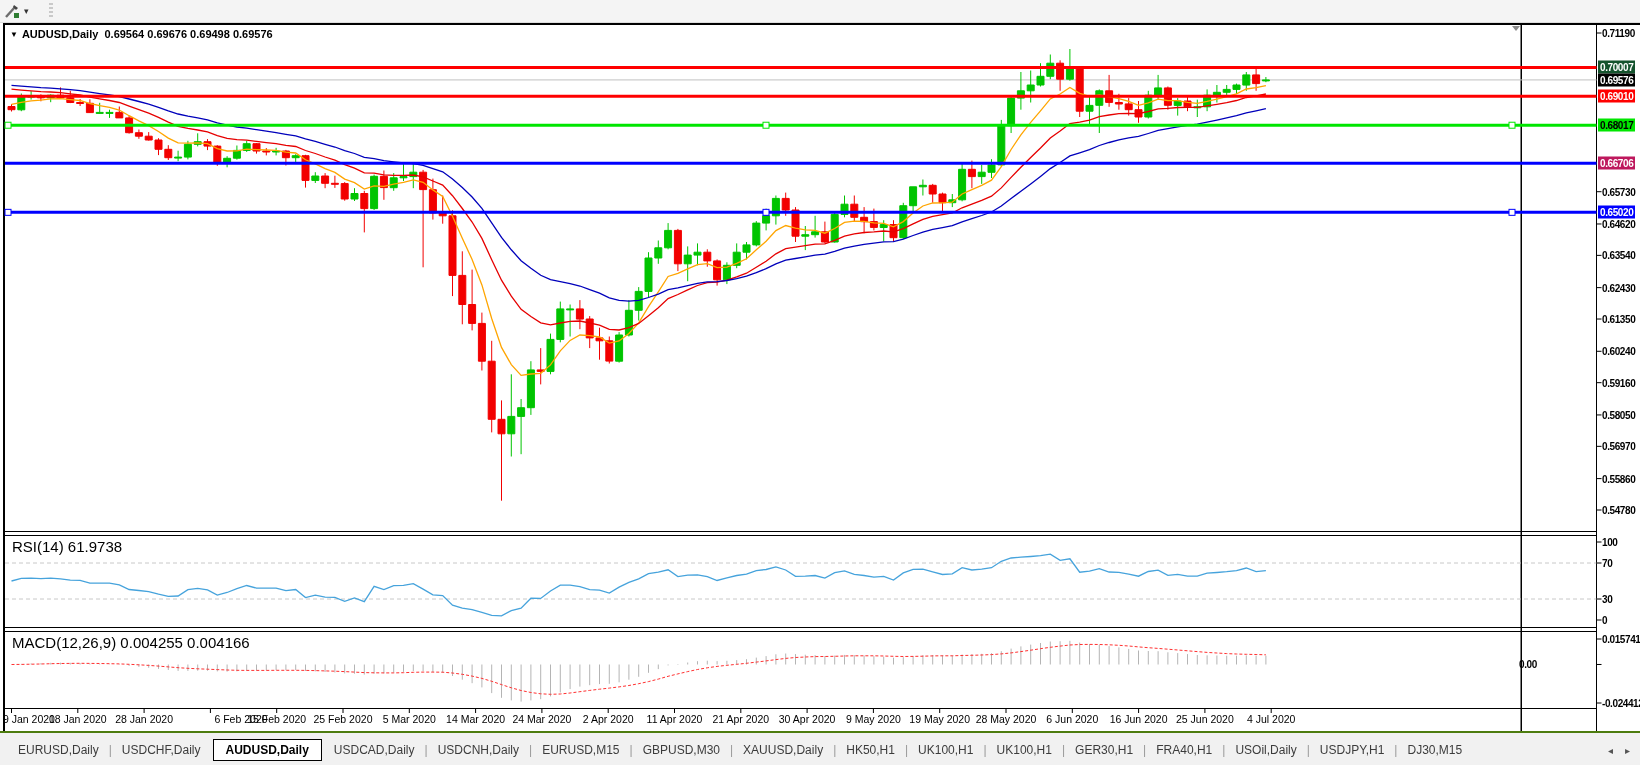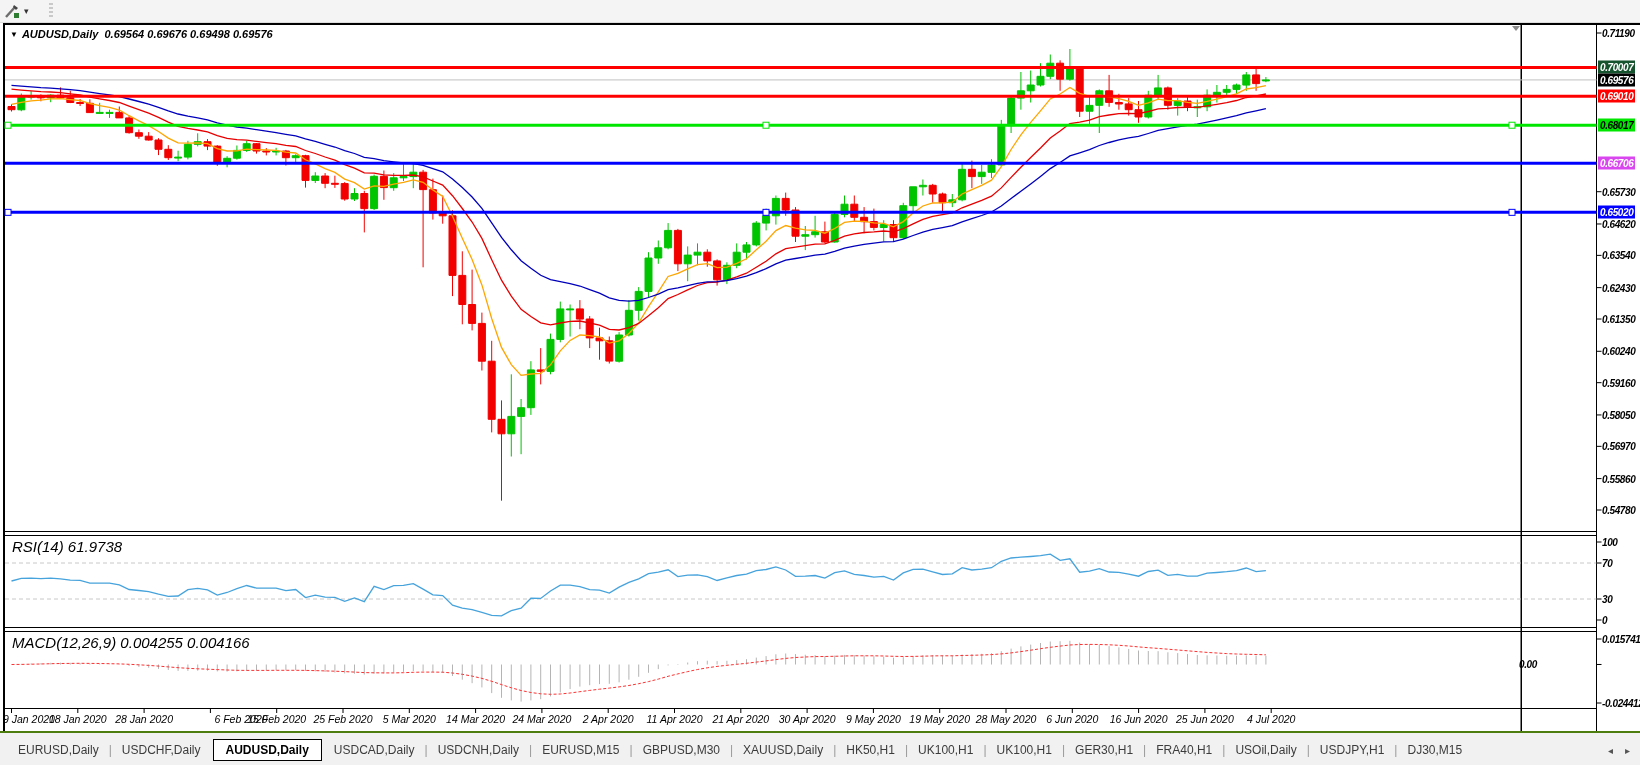--- a/index.html
+++ b/index.html
@@ -11,21 +11,21 @@
   .grip{width:4px;height:16px;margin:0 10px 0 14px;
     background:repeating-linear-gradient(to bottom,#c9c9c9 0 2px,transparent 2px 4px);}
   .tfwrap{display:flex;align-items:center;gap:4px;}
   .tfbtn{min-width:28px;height:18px;line-height:18px;text-align:center;font-size:11px;color:#222;
     border:1px solid transparent;padding:0 3px;cursor:default;}
   .tfbtn.active{background:#fcfcfc;border:1px solid #979797;}
   .charttitle{position:absolute;top:28px;left:10px;font-size:11px;font-weight:700;color:#000;z-index:4;white-space:nowrap;}
   .charttitle .tri{font-size:8px;vertical-align:1px;margin-right:4px;}
   .paneltitle{position:absolute;left:12px;font-size:15px;color:#000;z-index:4;white-space:nowrap;}
   #chart-svg{position:absolute;top:0;left:0;z-index:1;}
-  #overlay{position:absolute;top:0;left:0;width:1356px;height:765px;z-index:3;pointer-events:none;font-style:italic;}
+  #overlay{position:absolute;top:0;left:0;width:1356px;height:765px;z-index:3;pointer-events:none;}
   .axlbl{position:absolute;left:1602px;transform:translateY(-50%);font-size:10px;font-weight:700;
     letter-spacing:-0.4px;color:#000;white-space:nowrap;}
   .tag{position:absolute;left:1598px;transform:translateY(-50%);font-size:10px;font-weight:700;
     letter-spacing:-0.4px;padding:1px 2px;white-space:nowrap;}
   .datelbl{position:absolute;top:713px;transform:translateX(-50%);font-size:10.5px;color:#000;white-space:nowrap;}
   .tabbar{position:absolute;left:0;right:0;top:731px;height:36px;background:#f1f1f1;border-top:2px solid #4d7c0f;
     display:flex;align-items:center;padding-left:8px;box-sizing:border-box;z-index:5;}
   .tab{font-size:12px;color:#3c3c3c;padding:3px 10px;white-space:nowrap;cursor:default;}
   .tab.active{background:#fff;border:1px solid #000;font-weight:700;color:#000;padding:3px 12px;margin:0 2px;}
   .tabdiv{color:#999;font-size:12px;}
@@ -125,21 +125,21 @@
 
 <div id="overlay">
   <div class="charttitle">
     <span class="tri">▼</span><span>AUDUSD,Daily</span>&nbsp;&nbsp;<span>0.69564 0.69676 0.69498 0.69576</span>
   </div>
   <div class="paneltitle" style="top:538px">RSI(14) 61.9738</div>
   <div class="paneltitle" style="top:634px">MACD(12,26,9) 0.004255 0.004166</div>
 <div class="tag" style="top: 67.387px; background: #14532d; color: rgb(255, 255, 255);">0.70007</div>
     <div class="tag" style="top: 96.3675px; background: rgb(255, 0, 0); color: rgb(255, 255, 255);">0.69010</div>
     <div class="tag" style="top: 125.232px; background: rgb(0, 230, 0); color: rgb(0, 0, 0);">0.68017</div>
-    <div class="tag" style="top: 163.339px; background: #d946ef; color: rgb(255, 255, 255);">0.66706</div>
+    <div class="tag" style="top: 163.339px; background: #be185d; color: rgb(255, 255, 255);">0.66706</div>
     <div class="tag" style="top: 212.347px; background: rgb(0, 0, 255); color: rgb(255, 255, 255);">0.65020</div>
     <div class="tag" style="top: 79.9152px; background: rgb(0, 0, 0); color: rgb(255, 255, 255);">0.69576</div>
     <div class="axlbl" style="top: 33px; left: 1602px;">0.71190</div>
     <div class="axlbl" style="top: 191.709px; left: 1602px;">0.65730</div>
     <div class="axlbl" style="top: 223.974px; left: 1602px;">0.64620</div>
     <div class="axlbl" style="top: 255.367px; left: 1602px;">0.63540</div>
     <div class="axlbl" style="top: 287.633px; left: 1602px;">0.62430</div>
     <div class="axlbl" style="top: 319.026px; left: 1602px;">0.61350</div>
     <div class="axlbl" style="top: 351.291px; left: 1602px;">0.60240</div>
     <div class="axlbl" style="top: 382.684px; left: 1602px;">0.59160</div>

